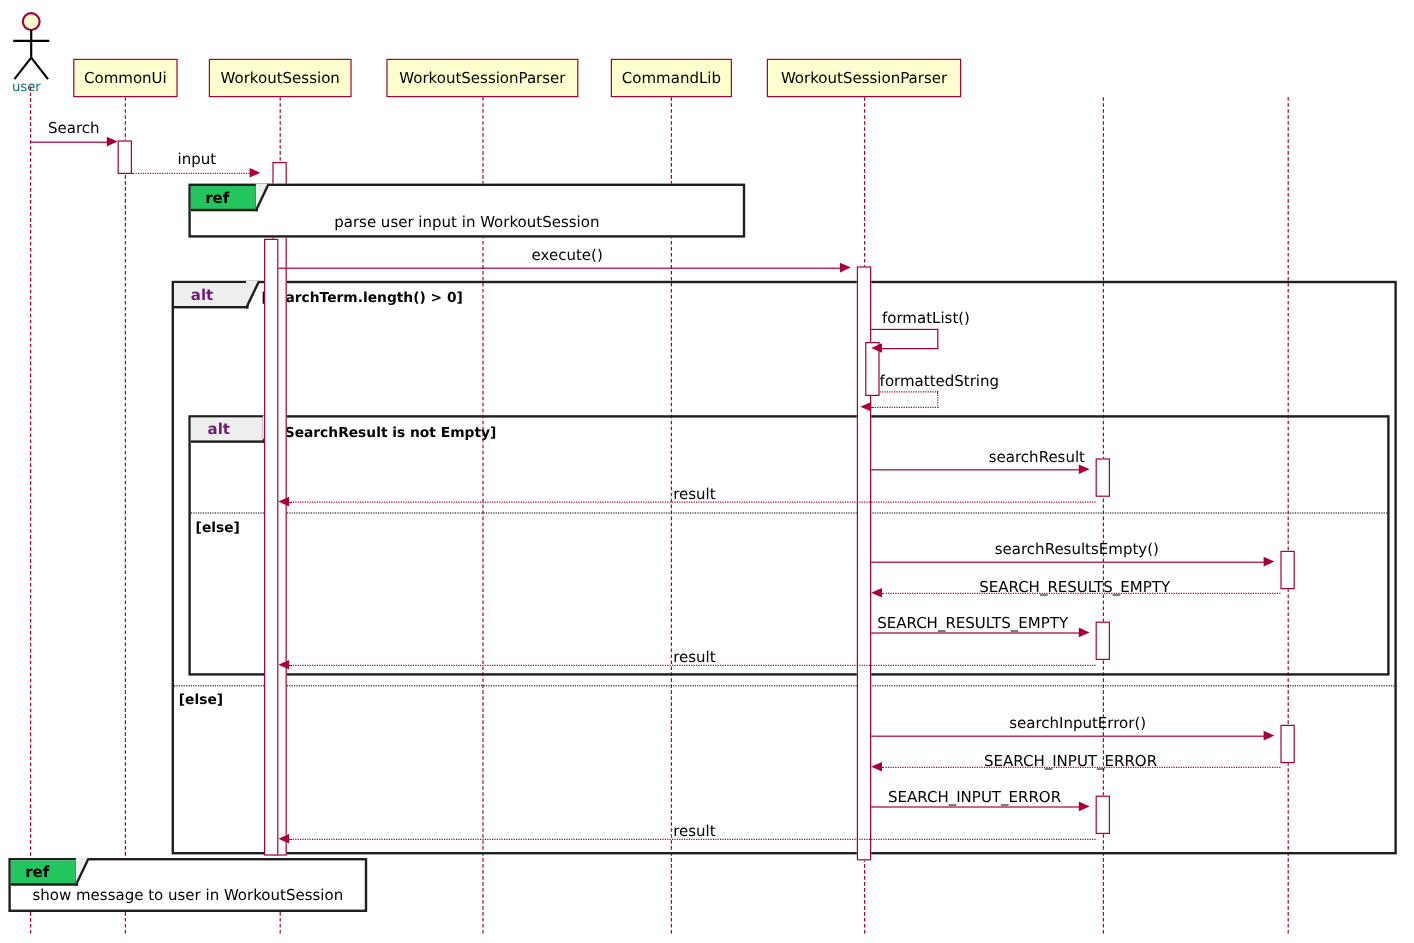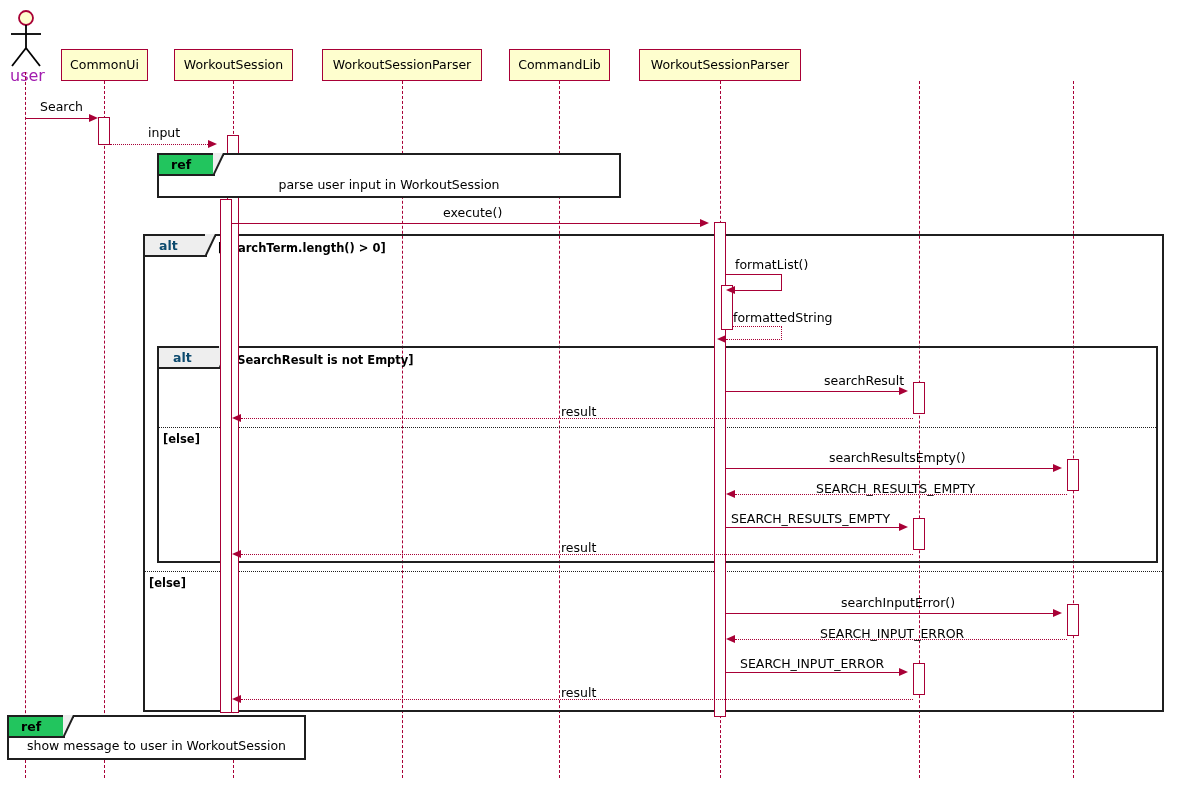--- a/index.html
+++ b/index.html
@@ -15,21 +15,21 @@
   
   .participant{
     position:absolute;box-sizing:border-box;
     background:#FEFECE;border:1.6px solid #A80036;
     display:flex;flex-direction:column;align-items:center;justify-content:center;
     color:#000000;font-size:12.5px;line-height:14px;text-align:center;
   }
   .participant .stereo{font-style:italic;font-size:11.5px;}
 
   
-  .actor-label{position:absolute;font-size:16px;color:#a21caf;white-space:nowrap;}
+  .actor-label{position:absolute;font-size:11px;color:#0f766e;white-space:nowrap;}
 
   
   .lifeline{position:absolute;width:0;border-left:1.4px dashed #A80036;}
 
   
   .activation{position:absolute;box-sizing:border-box;
     background:#FFFFFF;border:1.2px solid #A80036;}
 
   
   .msg-line{position:absolute;height:0;border-top:1.3px solid #A80036;}
@@ -43,21 +43,21 @@
     border-left:9px solid #A80036;}
   .arrow-l{position:absolute;width:0;height:0;
     border-top:4.5px solid transparent;border-bottom:4.5px solid transparent;
     border-right:9px solid #A80036;}
 
   
   .frag{position:absolute;box-sizing:border-box;border:2px solid #1F1F1F;background:transparent;}
   .frag-tab{position:absolute;box-sizing:border-box;background:#EEEEEE;
     border-right:2px solid #1F1F1F;border-bottom:2px solid #1F1F1F;
     height:21px;display:flex;align-items:center;}
-  .frag-tab .op{font-weight:bold;font-size:12.5px;padding:0 12px 0 14px;color:#0c4a6e;}
+  .frag-tab .op{font-weight:bold;font-size:12.5px;padding:0 12px 0 14px;color:#701a75;}
   .frag-tab .notch{position:absolute;right:-11px;top:-2px;width:11px;height:23px;}
   .frag-guard{position:absolute;font-weight:bold;font-size:11.5px;color:#000;white-space:nowrap;}
   .frag-div{position:absolute;height:0;border-top:1.6px dotted #1F1F1F;}
 
   
   .ref-box{position:absolute;box-sizing:border-box;border:2px solid #1F1F1F;background:#FFFFFF;}
   .ref-tab{position:absolute;box-sizing:border-box;background:#22c55e;
     border-right:2px solid #1F1F1F;border-bottom:2px solid #1F1F1F;
     height:21px;display:flex;align-items:center;}
   .ref-tab .op{font-weight:bold;font-size:12.5px;padding:0 10px 0 12px;color:#000;}

